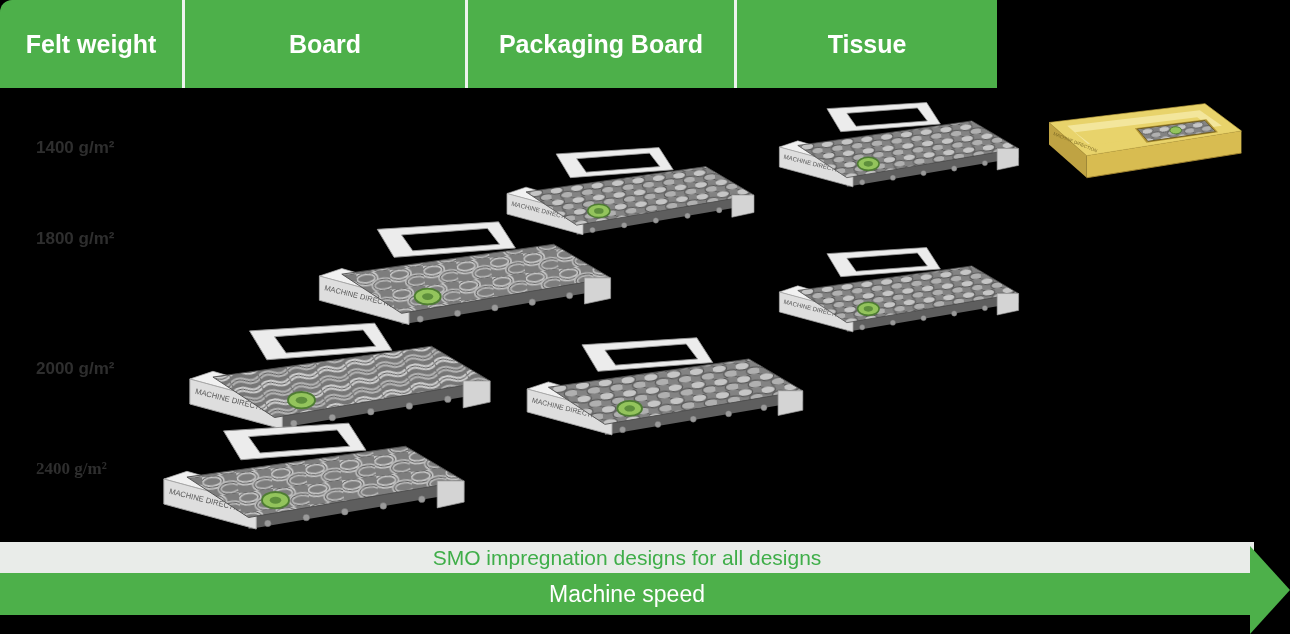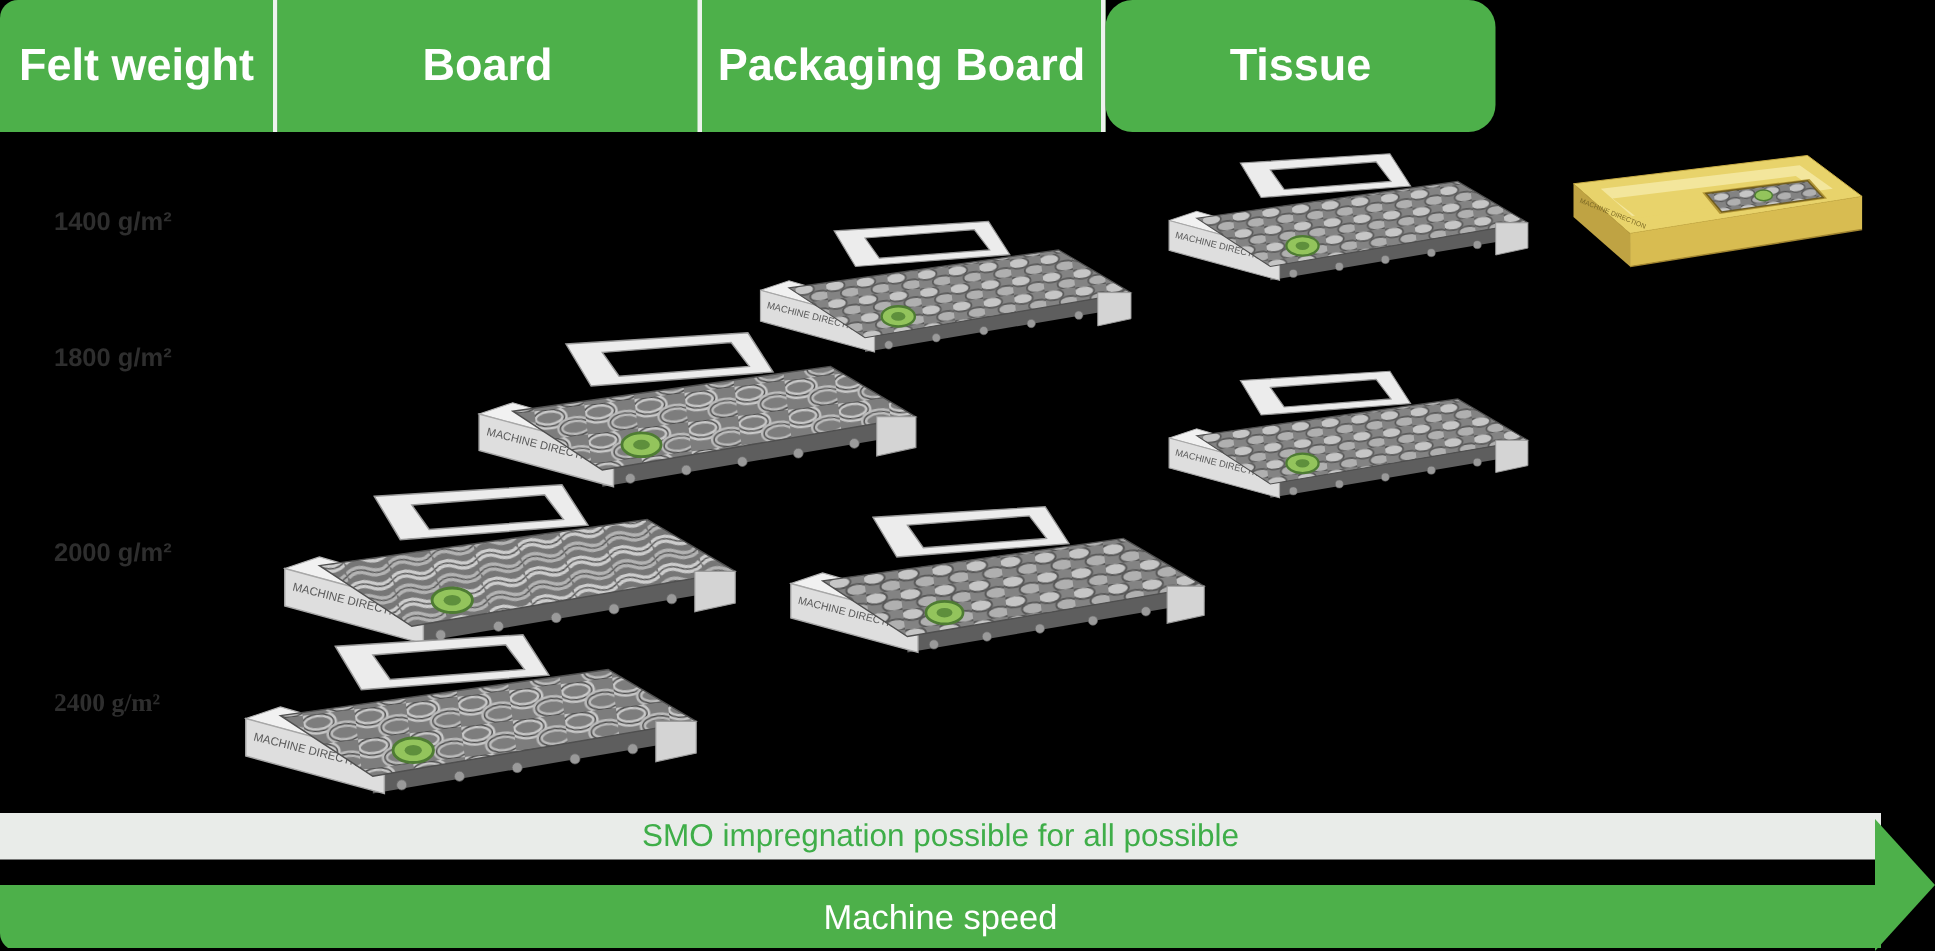--- a/index.html
+++ b/index.html
@@ -4,44 +4,44 @@
 <style>
   html,body{margin:0;padding:0;background:#000;}
   #slide{
     position:relative;width:1290px;height:634px;background:#000;
     border-radius:12px;overflow:hidden;
     font-family:"Liberation Sans", sans-serif;
   }
   
   #header{position:absolute;left:0;top:0;width:1290px;height:88px;display:flex;}
   .hcell{
-    background:#4db04a;color:#fff;font-weight:bold;font-size:30px;line-height:1.15;
+    background:#4db04a;color:#fff;font-weight:bold;font-size:25px;line-height:1.15;
     display:flex;align-items:center;justify-content:center;text-align:left;
     border-right:3px solid #eef3ee;box-sizing:border-box;padding:14px 8px;
   }
-  .hcell:last-child{border-right:none;border-radius:18px;}
+  .hcell:last-child{border-right:none;}
   .hc0{width:185px;} .hc1{width:283px;} .hc2{width:269px;} .hc3{width:285px;} .hc4{width:260px;}
   
   .wlabel{
     position:absolute;left:36px;color:#2e2e2e;font-weight:bold;font-size:17px;white-space:nowrap;
   }
   .w0{top:102px;margin-top:36px;} .w1{top:229px;} .w2{top:359px;} .w3{top:459px;font-family:Liberation Serif, serif;}
   
   .felt{position:absolute;}
   .felt svg{width:100%;height:100%;display:block;}
   
   #smo-band{
     position:absolute;left:0;top:542px;width:1254px;height:31px;background:#e9ece9;
     display:flex;align-items:center;justify-content:center;
     color:#3fae49;font-size:21px;
   }
   #speed-band{
     position:absolute;left:0;top:573px;width:1254px;height:42px;background:#4db04a;
     display:flex;align-items:center;justify-content:center;
-    color:#fff;font-size:23px;margin-top:17px;
+    color:#fff;font-size:23px;
   }
   #arrow-head{
     position:absolute;left:1250px;top:546px;width:0;height:0;
     border-top:44px solid transparent;border-bottom:44px solid transparent;
     border-left:40px solid #4db04a;
   }
 </style>
 </head>
 <body>
 
@@ -182,20 +182,20 @@
         <use href="#felt-grid"></use>
       </svg>
     </div>
   <div class="felt" style="left:160px;top:420px;width:308px;height:118px">
       <svg viewBox="0 0 320 120">
         <use href="#felt-chain"></use>
       </svg>
     </div>
 
   <div id="smo-band">
-    <span>SMO impregnation possible for all possible</span>
+    <span>SMO impregnation designs for all designs</span>
   </div>
   <div id="speed-band">
     <span>Machine speed</span>
   </div>
   <div id="arrow-head"></div>
 
 </div>
 
 </body></html>

